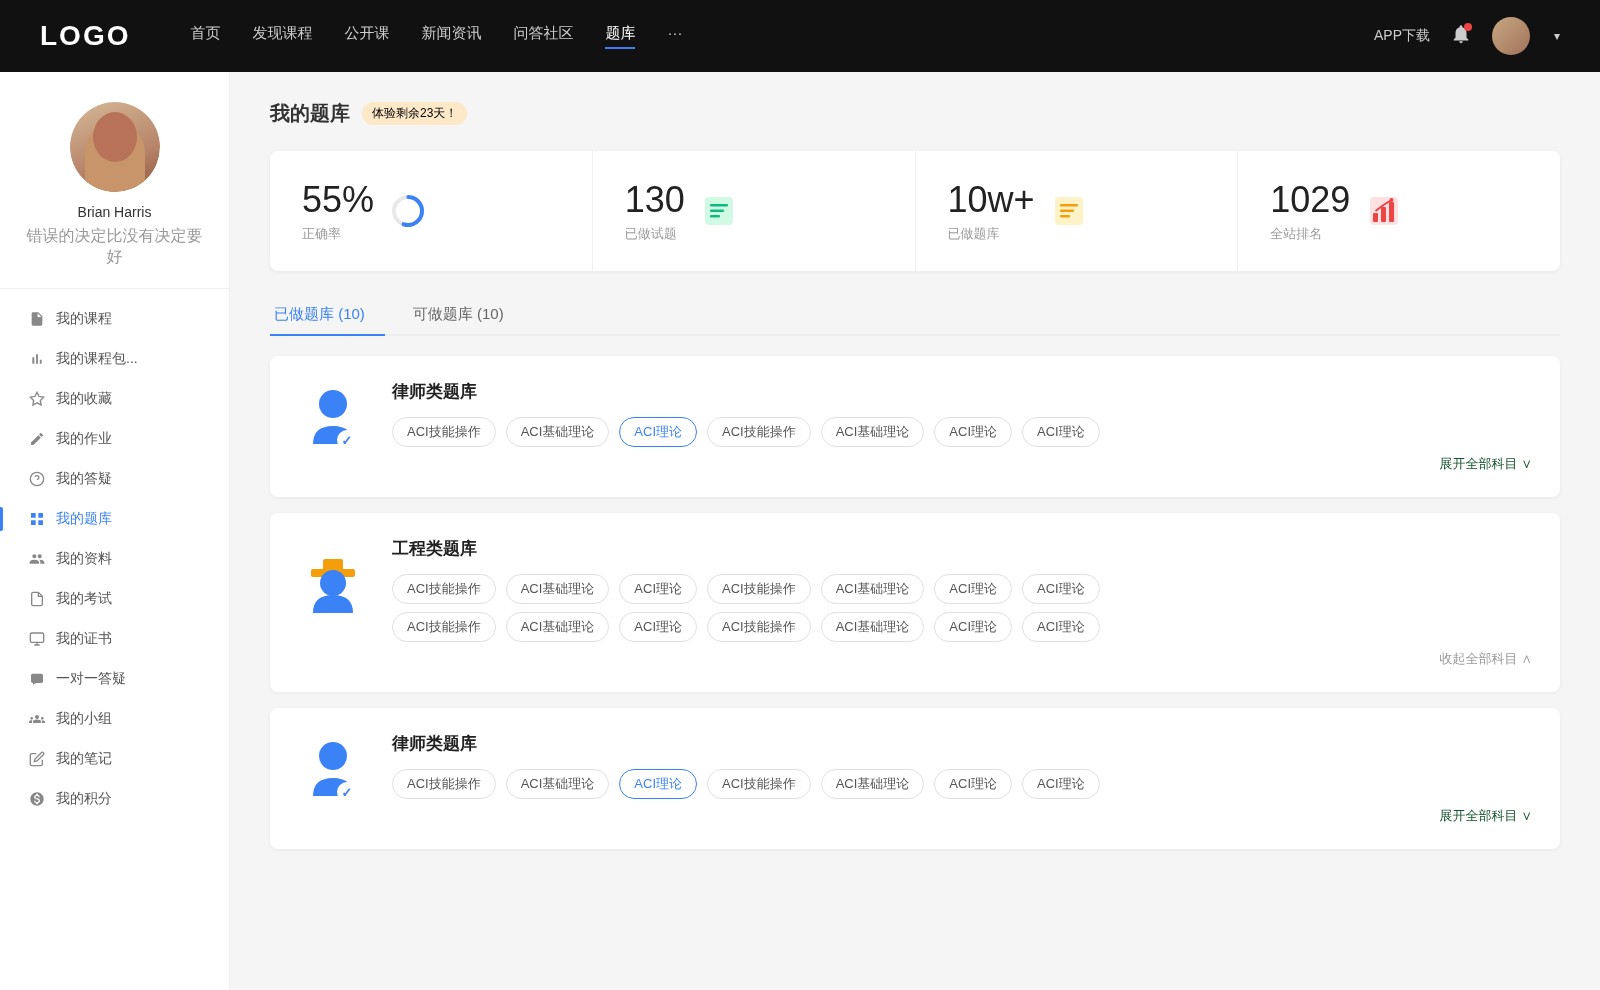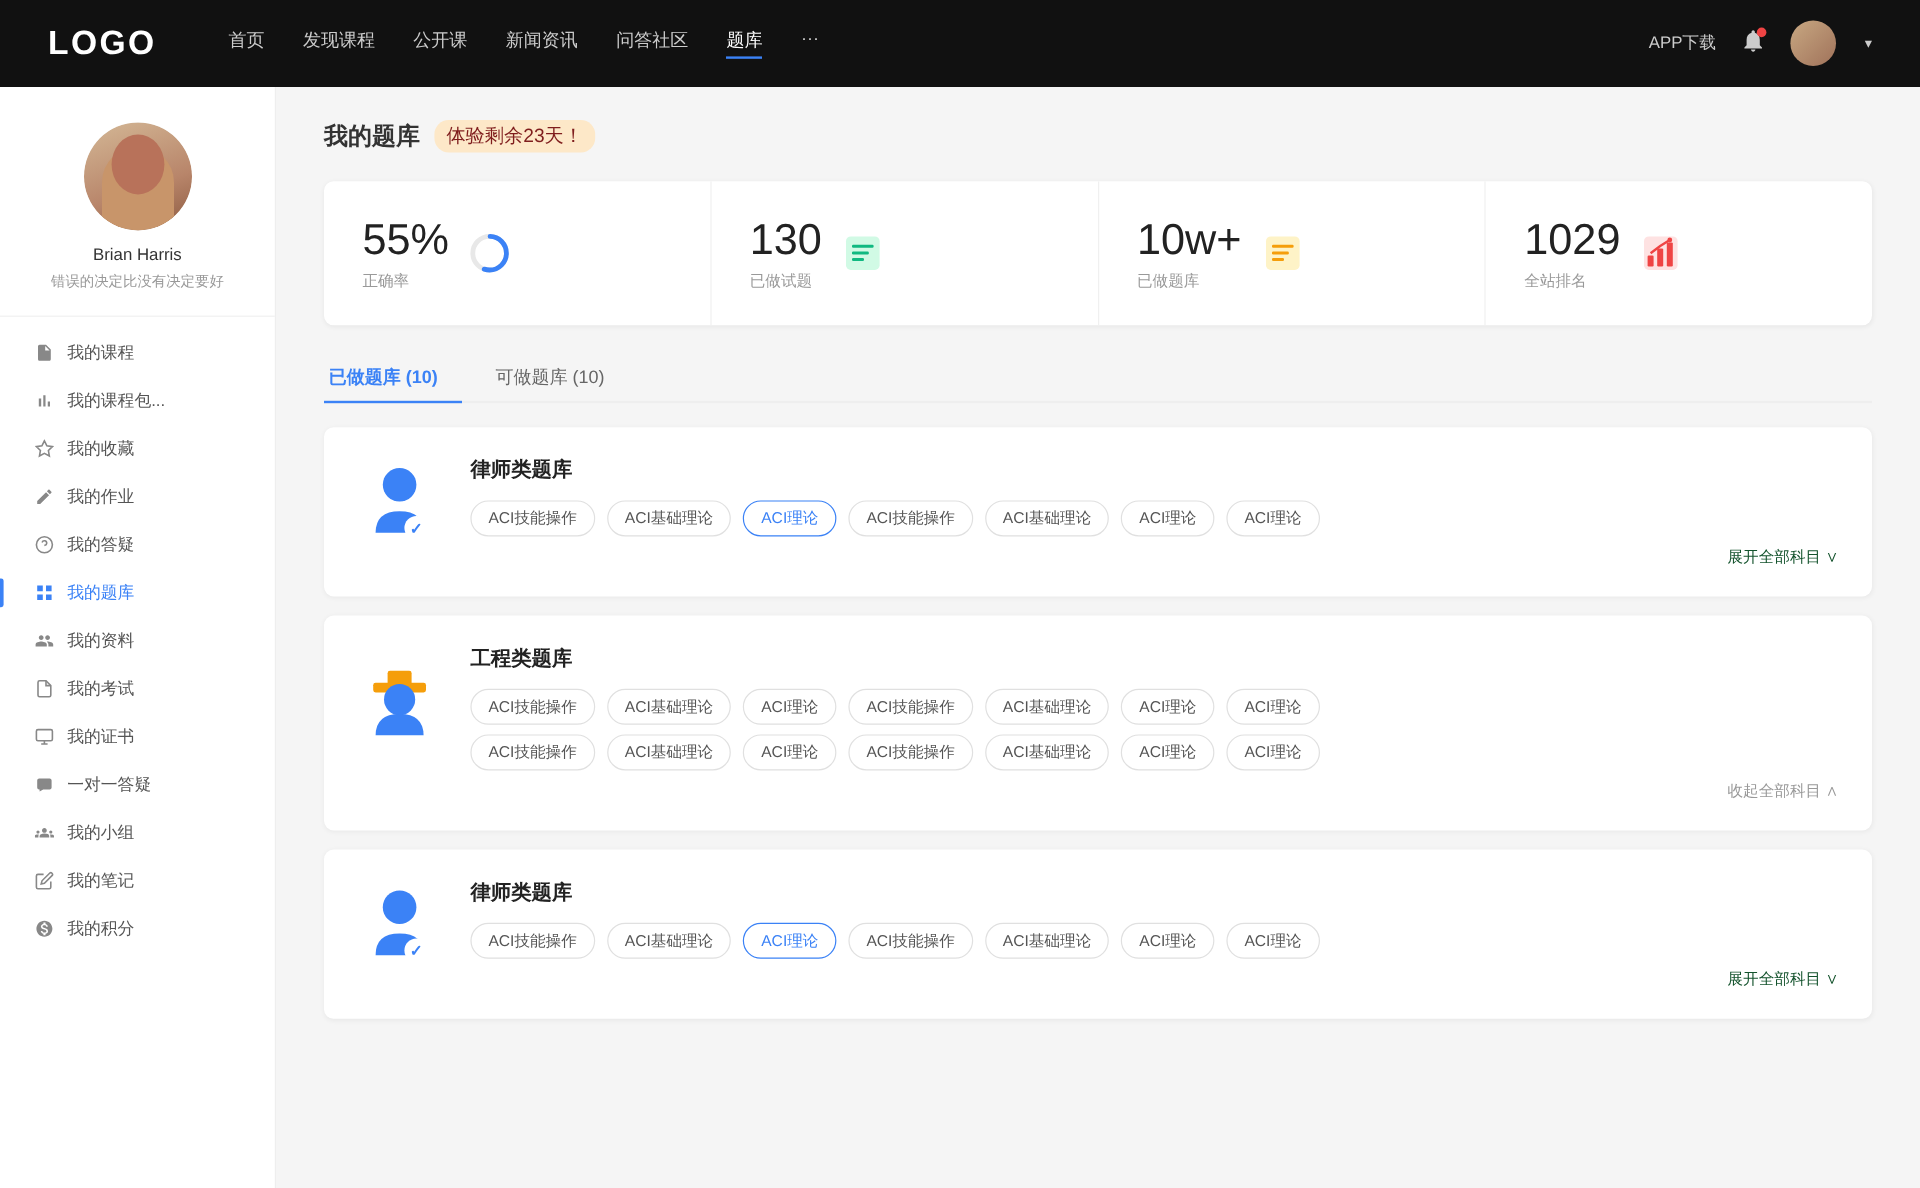--- a/index.html
+++ b/index.html
@@ -65,21 +65,21 @@
     .sidebar-avatar-img::after {
       content: '';
       position: absolute;
       top: 10px; left: 50%;
       transform: translateX(-50%);
       width: 44px; height: 50px;
       background: #b8725a;
       border-radius: 50%;
     }
     .sidebar-name { font-size: 14px; color: #333; font-weight: 500; margin-bottom: 6px; }
-    .sidebar-motto { font-size: 12px; color: #999; }
+    .sidebar-motto { font-size: 16px; color: #999; }
     .sidebar-menu { margin-top: 10px; }
     .sidebar-item {
       display: flex; align-items: flex-start;
       padding: 11px 28px;
       font-size: 14px; color: #555; cursor: pointer;
       position: relative;
       gap: 10px;
     }
     .sidebar-item.active { color: #3b82f6; font-weight: 500; }
     .sidebar-item.active::before {
@@ -90,21 +90,21 @@
     .sidebar-icon { width: 18px; height: 18px; display: flex; align-items: center; justify-content: center; flex-shrink: 0; }
     .sidebar-dot { width: 7px; height: 7px; background: #ef4444; border-radius: 50%; display: inline-block; margin-left: 2px; }
 
     
     .main { flex: 1; padding: 28px 40px; background: #f5f5f5; }
 
     
     .page-title-row { display: flex; align-items: center; gap: 12px; margin-bottom: 24px; }
     .page-title { font-size: 20px; color: #333; font-weight: 600; }
     .trial-badge {
-      background: #fde8c8; color: #7f1d1d; font-size: 16px;
+      background: #fde8c8; color: #000000; font-size: 12px;
       padding: 3px 10px; border-radius: 12px;
     }
 
     
     .stats-row {
       display: flex; gap: 0;
       background: #fff; border-radius: 8px;
       margin-bottom: 24px;
       box-shadow: 0 1px 4px rgba(0,0,0,0.06);
       overflow: hidden;
@@ -122,21 +122,21 @@
 
     
     .donut { width: 36px; height: 36px; }
 
     
     .tabs-row { display: flex; gap: 0; margin-bottom: 20px; border-bottom: 2px solid #eee; }
     .tab {
       font-size: 15px; color: #666; padding: 10px 20px 10px 4px;
       cursor: pointer; margin-right: 24px; position: relative;
     }
-    .tab.active { color: #3b82f6; font-weight: 700; }
+    .tab.active { color: #3b82f6; font-weight: 400; }
     .tab.active::after {
       content: '';
       position: absolute; bottom: -2px; left: 0; right: 0;
       height: 2px; background: #3b82f6;
     }
 
     
     .category-card {
       background: #fff; border-radius: 8px;
       margin-bottom: 16px;

